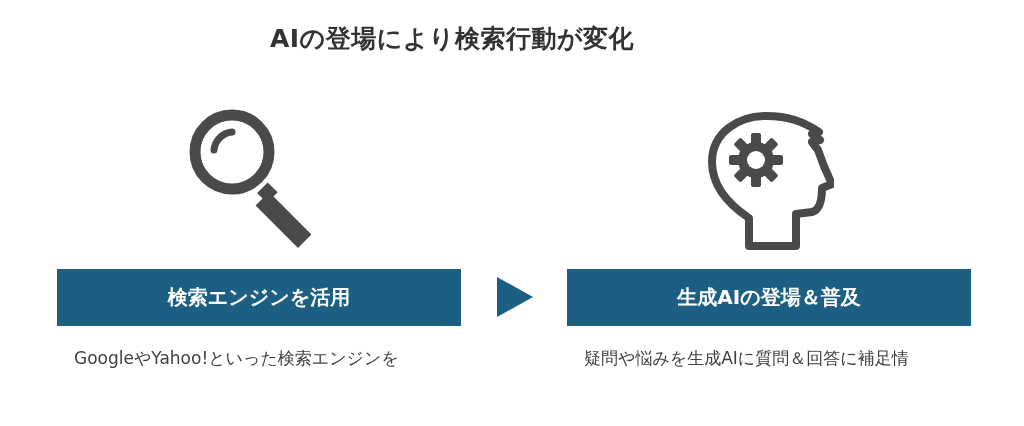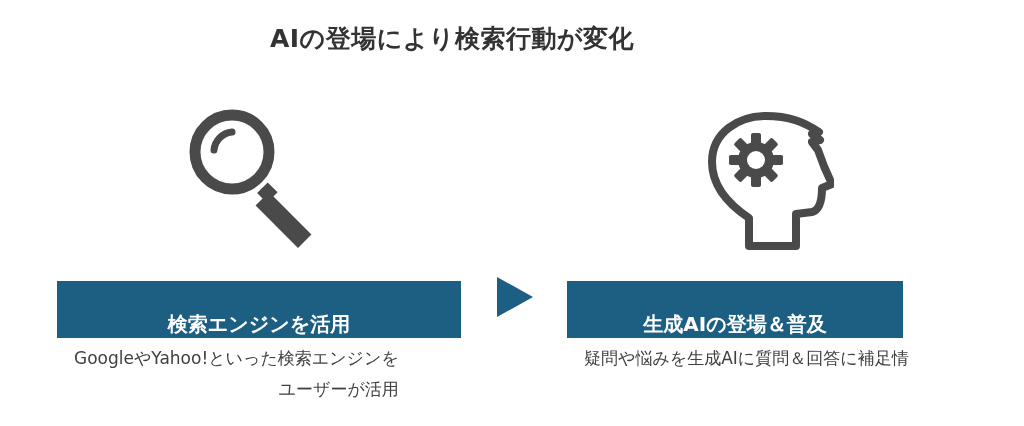--- a/index.html
+++ b/index.html
@@ -2,22 +2,22 @@
 <html><head>
 <meta charset="utf-8">
 <style>
   html,body{margin:0;padding:0;background:#ffffff;}
   body{width:1024px;height:426px;position:relative;overflow:hidden;
        font-family:"DejaVu Sans","Liberation Sans",sans-serif;color:#3c3c3c;}
   .title{position:absolute;left:0;top:22px;width:904px;text-align:center;
          font-size:25px;font-weight:bold;color:#333333;letter-spacing:0.5px;}
   .icon{position:absolute;}
   .box{position:absolute;top:269px;height:57px;background:#1c5f82;color:#ffffff;
-       display:flex;align-items:flex-end;justify-content:center;
-       font-size:20px;font-weight:bold;margin-top:12px;}
+       display:flex;align-items:center;justify-content:center;
+       font-size:20px;font-weight:bold;}
   .desc{position:absolute;top:343px;font-size:17px;line-height:31px;color:#404040;text-align:right;}
   .arrow{position:absolute;left:497px;top:277px;width:0;height:0;
          border-top:20px solid transparent;border-bottom:20px solid transparent;
          border-left:36px solid #1c5f82;}
 </style>
 </head>
 <body>
 
 <div class="title">AIの登場により検索行動が変化</div>
 
@@ -48,24 +48,23 @@
     </g>
   </svg>
 </div>
 
 <div class="box" style="left:57px;width:404px;">
   <span>検索エンジンを活用</span>
 </div>
 
 <div class="arrow"></div>
 
-<div class="box" style="left:567px;width:336px;">
+<div class="box" style="left:567px;width:404px;">
   <span>生成AIの登場＆普及</span>
 </div>
 
 <div class="desc" style="left:74px;">
   <div>GoogleやYahoo!といった検索エンジンを</div>
-  <div>ユーザーが活用</div>
 </div>
 
 <div class="desc" style="left:584px;">
   <div>疑問や悩みを生成AIに質問＆回答に補足情</div>
 </div>
 
 </body></html>

